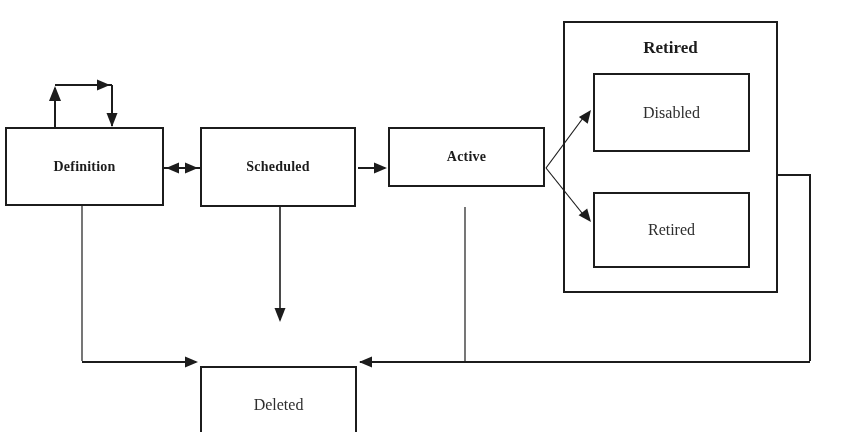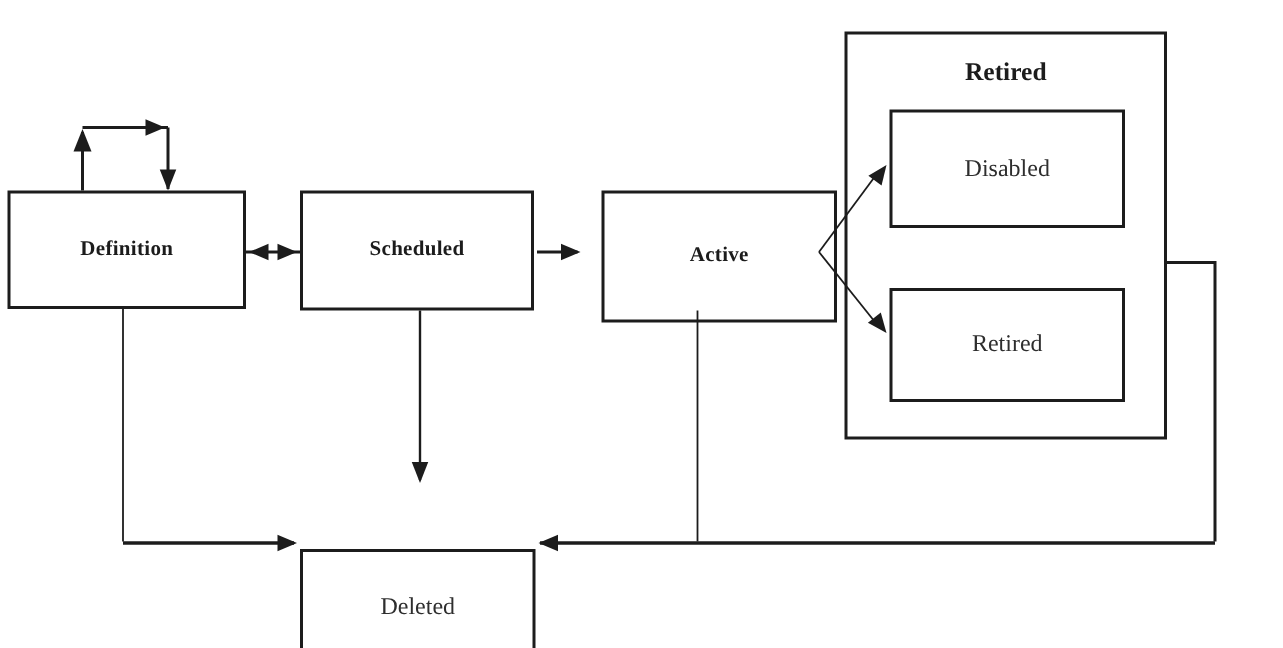--- a/index.html
+++ b/index.html
@@ -138,21 +138,21 @@
   </svg>
 
   <div class="node" style="left:5px; top:127px; width:159px; height:79px;">
     <span class="node-label bold">Definition</span>
   </div>
 
   <div class="node" style="left:200px; top:127px; width:156px; height:80px;text-align:right;">
     <span class="node-label bold">Scheduled</span>
   </div>
 
-  <div class="node" style="left:401px; top:127px; width:157px; height:88px;">
+  <div class="node" style="left:388px; top:127px; width:157px; height:60px;">
     <span class="node-label bold">Active</span>
   </div>
 
   <div class="node inner" style="left:593px; top:73px; width:157px; height:79px;">
     <span class="node-label reg">Disabled</span>
   </div>
 
   <div class="node inner" style="left:593px; top:192px; width:157px; height:76px;">
     <span class="node-label reg">Retired</span>
   </div>

